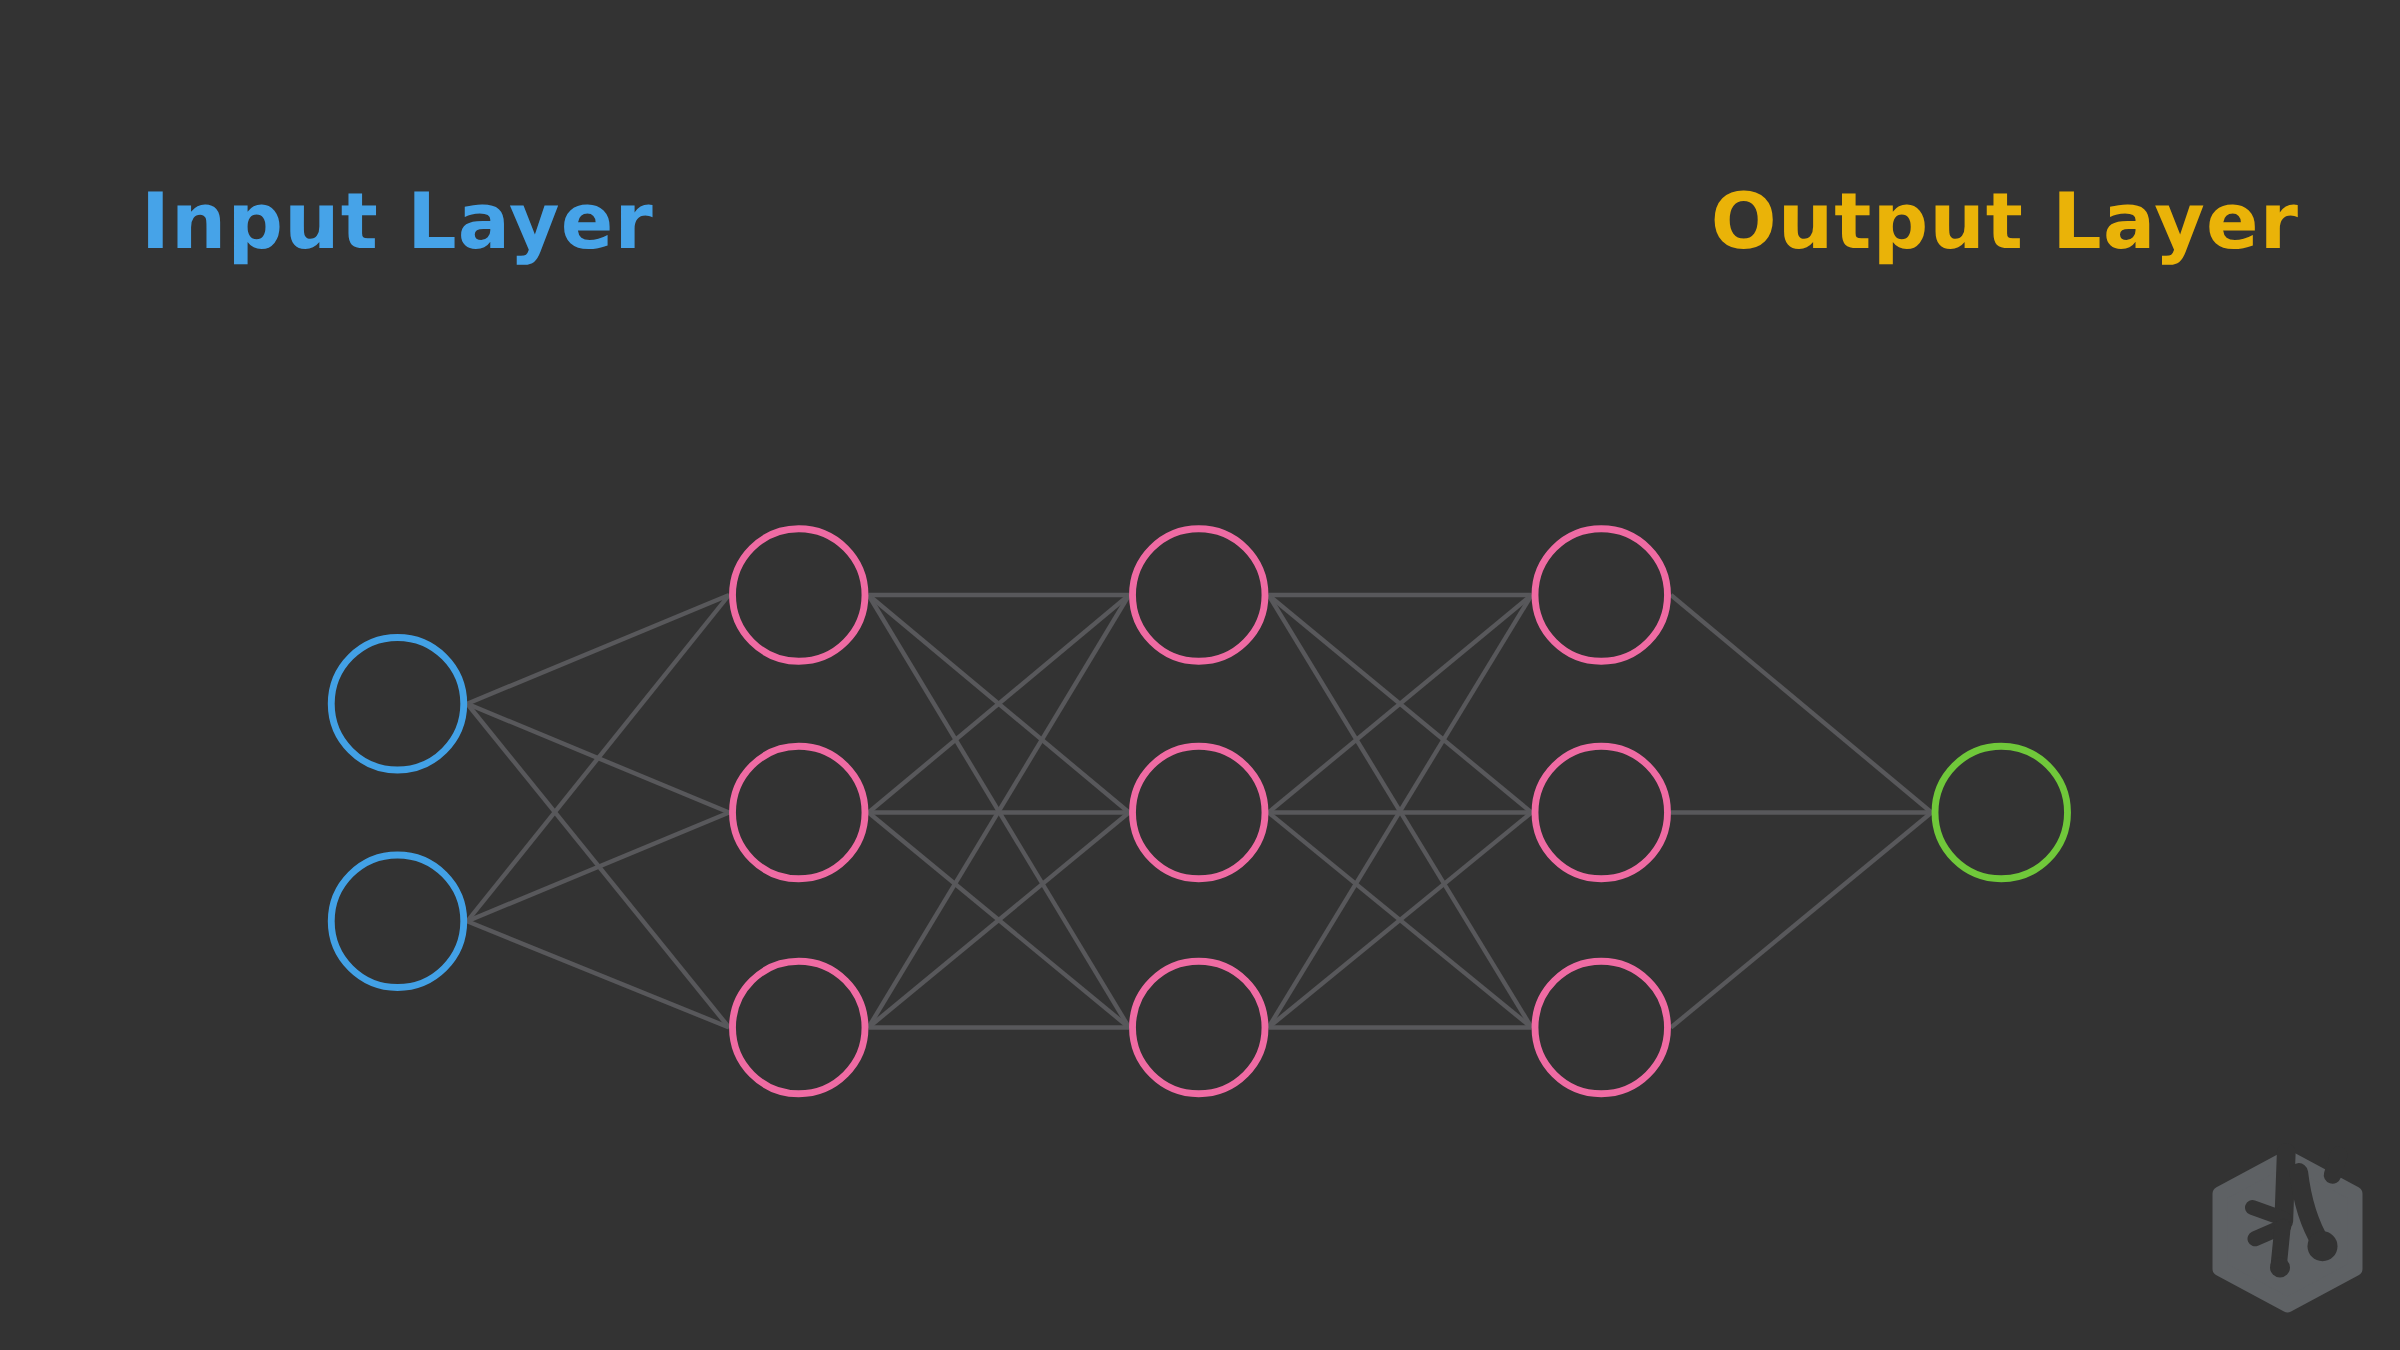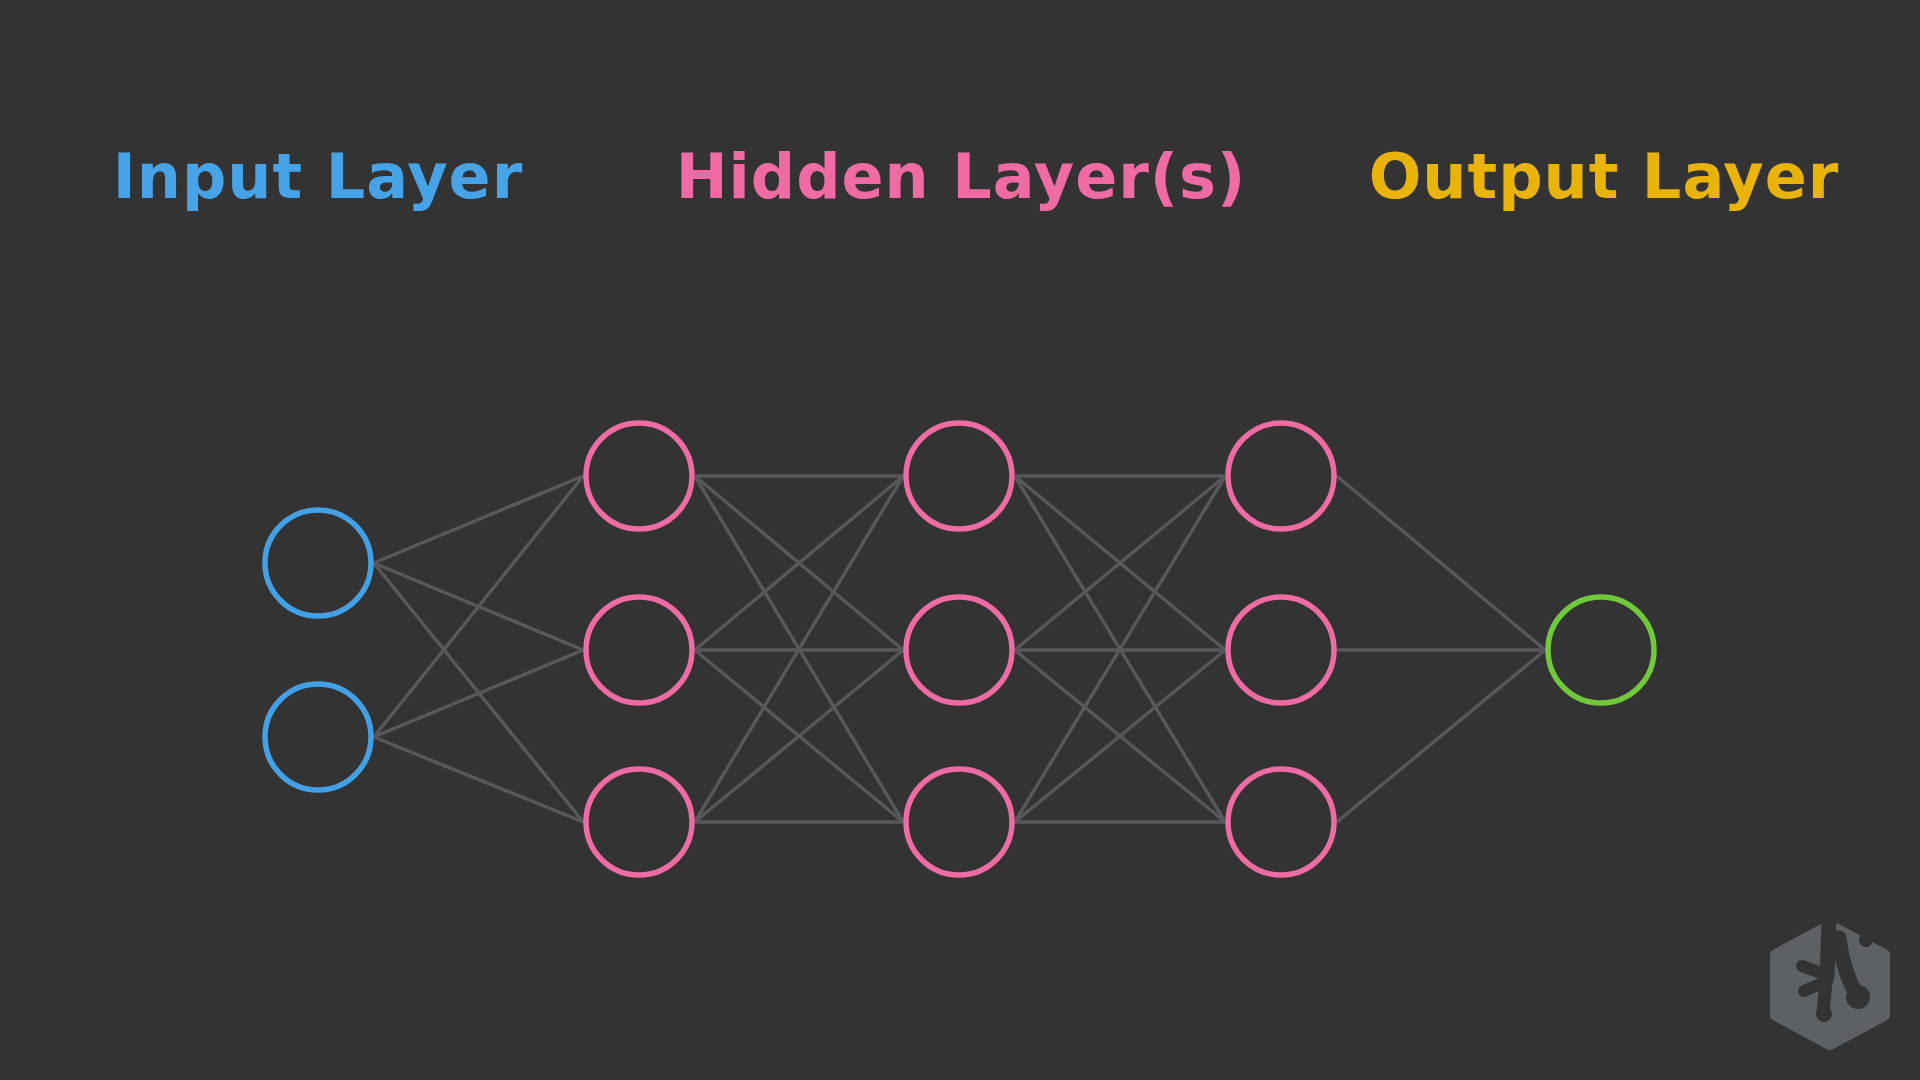--- a/index.html
+++ b/index.html
@@ -74,21 +74,20 @@
       <circle cx="959" cy="476" r="53" fill="none" stroke="#ef6ba3" stroke-width="5.5"></circle>
       <circle cx="959" cy="650" r="53" fill="none" stroke="#ef6ba3" stroke-width="5.5"></circle>
       <circle cx="959" cy="822" r="53" fill="none" stroke="#ef6ba3" stroke-width="5.5"></circle>
       <circle cx="1281" cy="476" r="53" fill="none" stroke="#ef6ba3" stroke-width="5.5"></circle>
       <circle cx="1281" cy="650" r="53" fill="none" stroke="#ef6ba3" stroke-width="5.5"></circle>
       <circle cx="1281" cy="822" r="53" fill="none" stroke="#ef6ba3" stroke-width="5.5"></circle>
       <circle cx="1601" cy="650" r="53" fill="none" stroke="#70c83a" stroke-width="5.5"></circle>
     </svg>
 
   <div class="layer-label" style="color: rgb(70, 163, 232); left: 318px;">Input Layer</div>
-  <div class="layer-label" style="color: rgb(240, 107, 164); left: 961px;">Hidden Layer(s)</div>
   <div class="layer-label" style="color: #eab308; left: 1604px;">Output Layer</div>
 
   <svg id="watermark-svg" width="1920" height="1080" viewBox="0 0 1920 1080">
     <g>
       <polygon points="1830,926 1884,955 1884,1015 1830,1044 1776,1015 1776,955" fill="#5e6164" stroke="#5e6164" stroke-width="12" stroke-linejoin="round"></polygon>
 
       <g stroke="#333333" fill="#333333" stroke-linecap="round">
         <path d="M1829,922 L1827,977" stroke-width="15" fill="none"></path>
         <path d="M1827,975 L1802,966" stroke-width="12" fill="none"></path>
         <path d="M1827,981 L1804,991" stroke-width="12" fill="none"></path>

